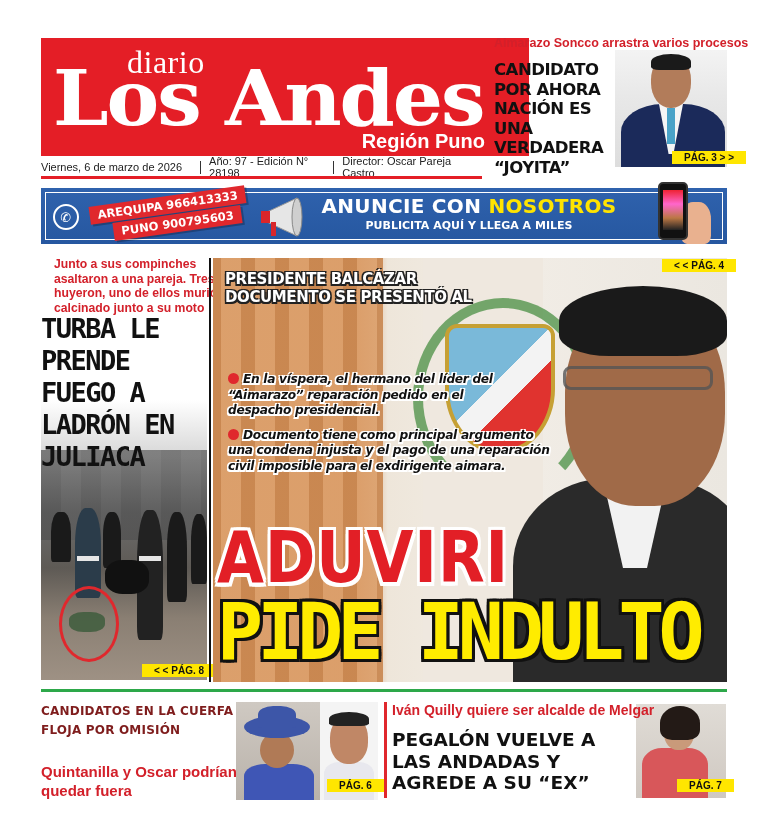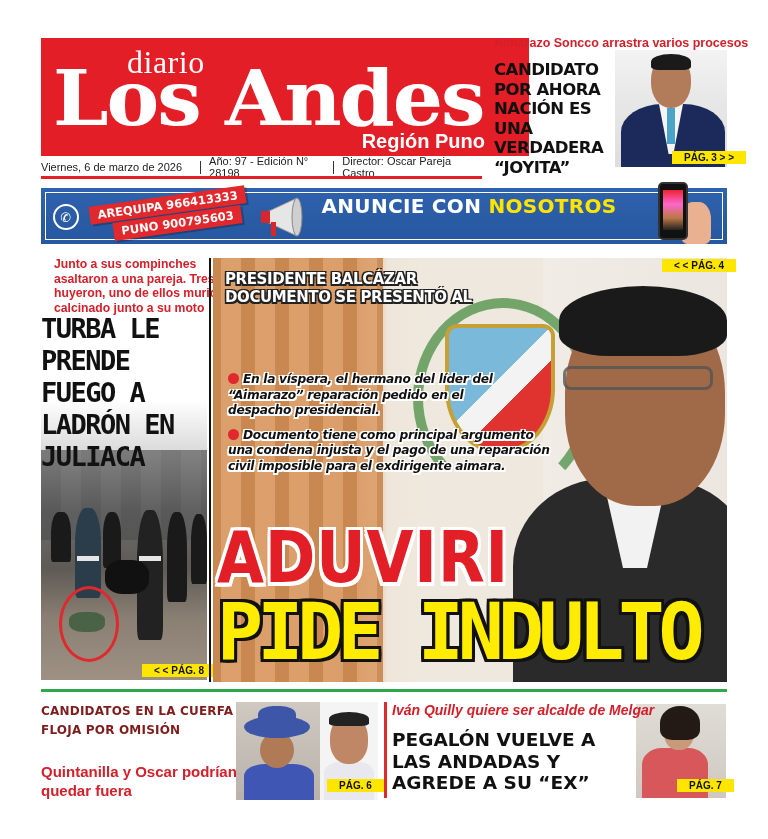--- a/index.html
+++ b/index.html
@@ -93,21 +93,21 @@
   .bp1-hatTop { position: absolute; left: 22px; top: 4px; width: 38px; height: 22px; border-radius: 40% 40% 10% 10%; background: #3d56a8; }
   .bp1-face { position: absolute; left: 24px; top: 30px; width: 34px; height: 36px; border-radius: 50%; background: #b07a56; }
   .bp1-vest { position: absolute; left: 8px; top: 62px; width: 70px; height: 40px; border-radius: 30% 30% 0 0; background: #3f56b5; }
   .bl-photo2 { position: absolute; left: 320px; top: 702px; width: 58px; height: 98px; background: #f4f4f4; overflow: hidden; }
   .bp2-face { position: absolute; left: 10px; top: 14px; width: 38px; height: 48px; border-radius: 45%; background: #c08766; }
   .bp2-hair { position: absolute; left: 9px; top: 10px; width: 40px; height: 14px; border-radius: 50% 50% 20% 20%; background: #222; }
   .bp2-shirt { position: absolute; left: 4px; top: 60px; width: 50px; height: 40px; border-radius: 30% 30% 0 0; background: #e8e8ee; }
   .bl-pag { left: 327px; top: 779px; }
   .red-vbar { position: absolute; left: 384px; top: 702px; width: 3px; height: 96px; background: #e0282d; }
 
-  .br-kicker { position: absolute; left: 392px; top: 702px; font-family: "Liberation Sans", sans-serif; font-weight: bold; font-size: 14px; color: #d3202a; white-space: nowrap; z-index: 2; font-style: italic; }
+  .br-kicker { position: absolute; left: 392px; top: 702px; font-family: "Liberation Sans", sans-serif; font-weight: bold; font-size: 14px; color: #d3202a; white-space: nowrap; z-index: 2; }
   .br-headline { position: absolute; left: 392px; top: 729px; width: 240px; font-family: "DejaVu Sans", sans-serif; font-weight: bold; font-size: 18.5px; line-height: 21.5px; color: #111; letter-spacing: 0; }
   .br-photo { position: absolute; left: 636px; top: 704px; width: 90px; height: 94px; background: linear-gradient(180deg,#e0dcd6 0%, #cfc8c1 100%); overflow: hidden; }
   .brp-hair { position: absolute; left: 24px; top: 2px; width: 40px; height: 34px; border-radius: 50% 50% 30% 30%; background: #231a16; }
   .brp-face { position: absolute; left: 28px; top: 10px; width: 30px; height: 36px; border-radius: 45%; background: #c99a7a; }
   .brp-dress { position: absolute; left: 6px; top: 44px; width: 66px; height: 56px; border-radius: 30% 30% 0 0; background: #d8575a; }
   .br-pag { left: 677px; top: 779px; }
 </style>
 </head>
 <body>
 
@@ -141,20 +141,21 @@
   <div class="ad-phone-circle">✆</div>
   <div class="ad-ribbon ad-r1">AREQUIPA 966413333</div>
   <div class="ad-ribbon ad-r2">PUNO 900795603</div>
   <svg class="ad-megaphone" viewBox="0 0 52 46">
     <polygon points="10,18 40,4 40,42 10,28" fill="#e6e6e6" stroke="#999" stroke-width="1"></polygon>
     <rect x="4" y="17" width="9" height="12" fill="#d9262b"></rect>
     <ellipse cx="40" cy="23" rx="5" ry="19" fill="#cfcfcf" stroke="#888"></ellipse>
     <rect x="14" y="28" width="5" height="14" fill="#d9262b"></rect>
   </svg>
   <div class="ad-headline"><span>ANUNCIE CON </span><span class="yl">NOSOTROS</span></div>
+  <div class="ad-sub">PUBLICITA AQUÍ Y LLEGA A MILES</div>
   <div class="ad-hand"></div>
   <div class="ad-device">
       <div class="ad-device-screen"></div>
     </div>
 </div>
 
 <div class="left-kicker">Junto a sus compinches asaltaron a una pareja. Tres huyeron, uno de ellos murió calcinado junto a su moto</div>
 <div class="left-photo">
   <div class="lp-wall"></div>
   <div class="lp-person" style="left:10px; top:112px; width:20px; height:50px;"></div>

